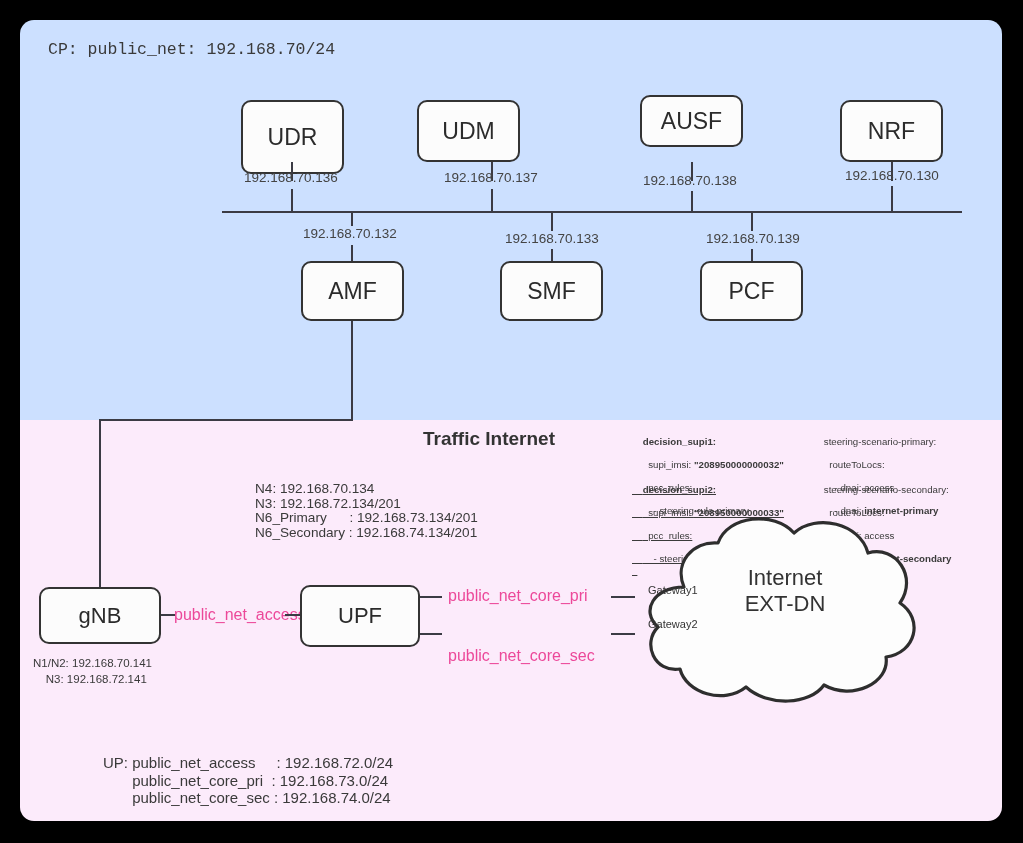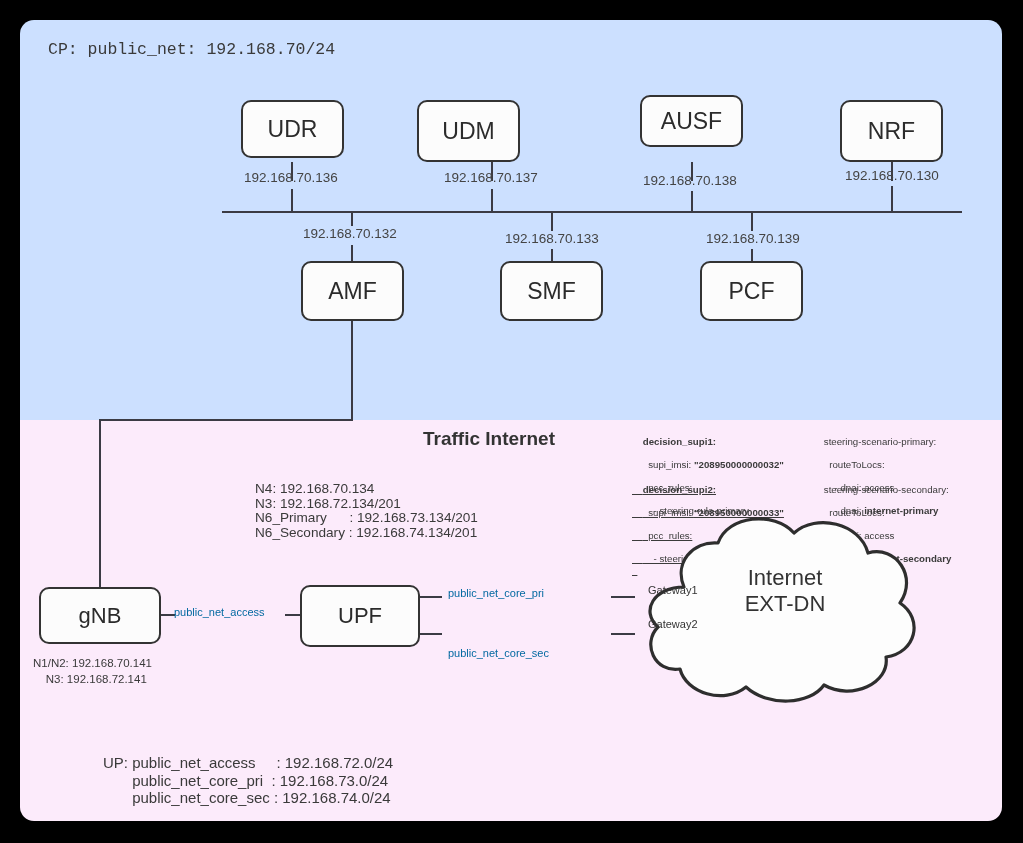--- a/index.html
+++ b/index.html
@@ -32,41 +32,41 @@
 
   .ann{position:absolute;font-size:9.7px;color:#3b3b3b;line-height:11.6px;white-space:pre;}
   .ann b{font-weight:bold;}
 
   #ipblock{position:absolute;left:255px;top:482px;font-size:13.6px;color:#3a3a3a;
            line-height:14.6px;white-space:pre;}
 
   #upblock{position:absolute;left:103px;top:754px;font-size:15px;color:#3a3a3a;
            line-height:17.5px;white-space:pre;}
 
-  .netlbl{position:absolute;font-size:11px;color:#0369a1;white-space:nowrap;}
+  .netlbl{position:absolute;font-size:16px;color:#ec4899;white-space:nowrap;}
   .gwlbl{position:absolute;font-size:11px;color:#333;white-space:nowrap;}
 
   #cloud-wrap{position:absolute;left:628px;top:515px;width:300px;height:190px;}
   #cloud-text{position:absolute;left:690px;top:565px;width:190px;text-align:center;
               font-size:22px;color:#333;line-height:26px;}
 
   #cp-head{position:absolute;left:48px;top:40px;font-size:16.5px;color:#3a3a3a;}
 </style>
 </head>
 <body>
 
 <div id="root">
 
   <div class="panel" id="cp-panel"></div>
 
   <div id="cp-head" class="mono">CP: public_net: 192.168.70/24</div>
 
   <div class="ln lnh" style="left:222px;top:211px;width:740px;"></div>
 
-  <div class="node" style="left:241px;top:100px;width:103px;height:58px;">
+  <div class="node" style="left:241px;top:100px;width:103px;height:74px;">
     <span>UDR</span>
   </div>
   <div class="ln lnv" style="left:291px;top:162px;height:19px;"></div>
   <div class="ipl" style="left:244px;top:170px;">192.168.70.136</div>
   <div class="ln lnv" style="left:291px;top:189px;height:23px;"></div>
 
   <div class="node" style="left:417px;top:100px;width:103px;height:62px;">
     <span>UDM</span>
   </div>
   <div class="ln lnv" style="left:491px;top:162px;height:19px;"></div>

